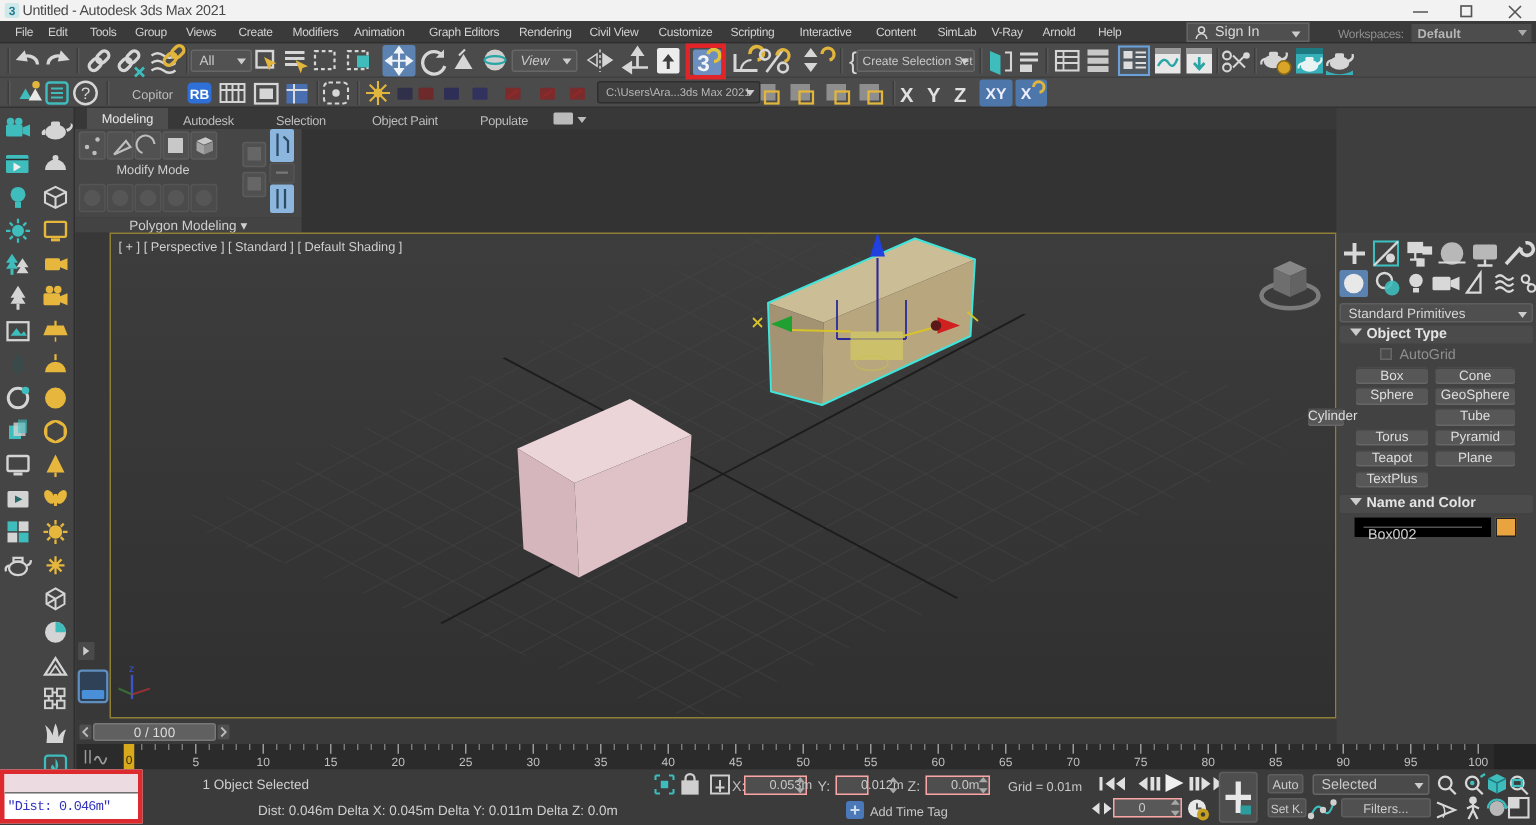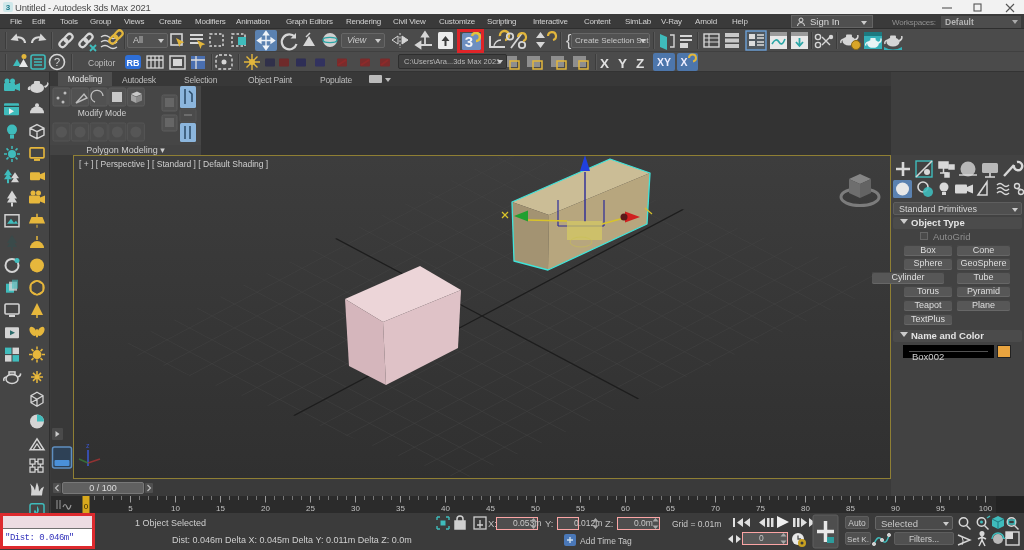--- a/index.html
+++ b/index.html
@@ -649,21 +649,21 @@
 <div class="rollout abs" style="top:217px;">
     <span style="position:absolute;left:7px;top:2px;width:0;height:0;border-left:4px solid transparent;border-right:4px solid transparent;border-top:5px solid #ccc;"></span>
     <span style="position:absolute;left:18px;top:0px;">Object Type</span>
   </div>
 <div class="abs" style="left:920px;top:232px;width:8px;height:8px;background:#4a4a4a;border:1px solid #666;"></div>
 <div class="abs" style="left:933px;top:231px;font-size:9.5px;color:#8f8f8f;">AutoGrid</div>
 <div class="cpbtn abs" style="left:904px;top:244.5px;width:48px;">Box</div>
 <div class="cpbtn abs" style="left:957px;top:244.5px;width:53px;">Cone</div>
 <div class="cpbtn abs" style="left:904px;top:258.3px;width:48px;">Sphere</div>
 <div class="cpbtn abs" style="left:957px;top:258.3px;width:53px;">GeoSphere</div>
-<div class="cpbtn abs" style="left:872px;top:272.1px;width:72px;text-align:center;">Cylinder</div>
+<div class="cpbtn abs" style="left:872px;top:272.1px;width:24px;text-align:center;">Cylinder</div>
 <div class="cpbtn abs" style="left:957px;top:272.1px;width:53px;">Tube</div>
 <div class="cpbtn abs" style="left:904px;top:285.9px;width:48px;">Torus</div>
 <div class="cpbtn abs" style="left:957px;top:285.9px;width:53px;">Pyramid</div>
 <div class="cpbtn abs" style="left:904px;top:299.7px;width:48px;">Teapot</div>
 <div class="cpbtn abs" style="left:957px;top:299.7px;width:53px;">Plane</div>
 <div class="cpbtn abs" style="left:904px;top:313.5px;width:48px;">TextPlus</div>
 <div class="rollout abs" style="top:330px;">
     <span style="position:absolute;left:7px;top:2px;width:0;height:0;border-left:4px solid transparent;border-right:4px solid transparent;border-top:5px solid #ccc;"></span>
     <span style="position:absolute;left:18px;top:0px;">Name and Color</span>
   </div>

